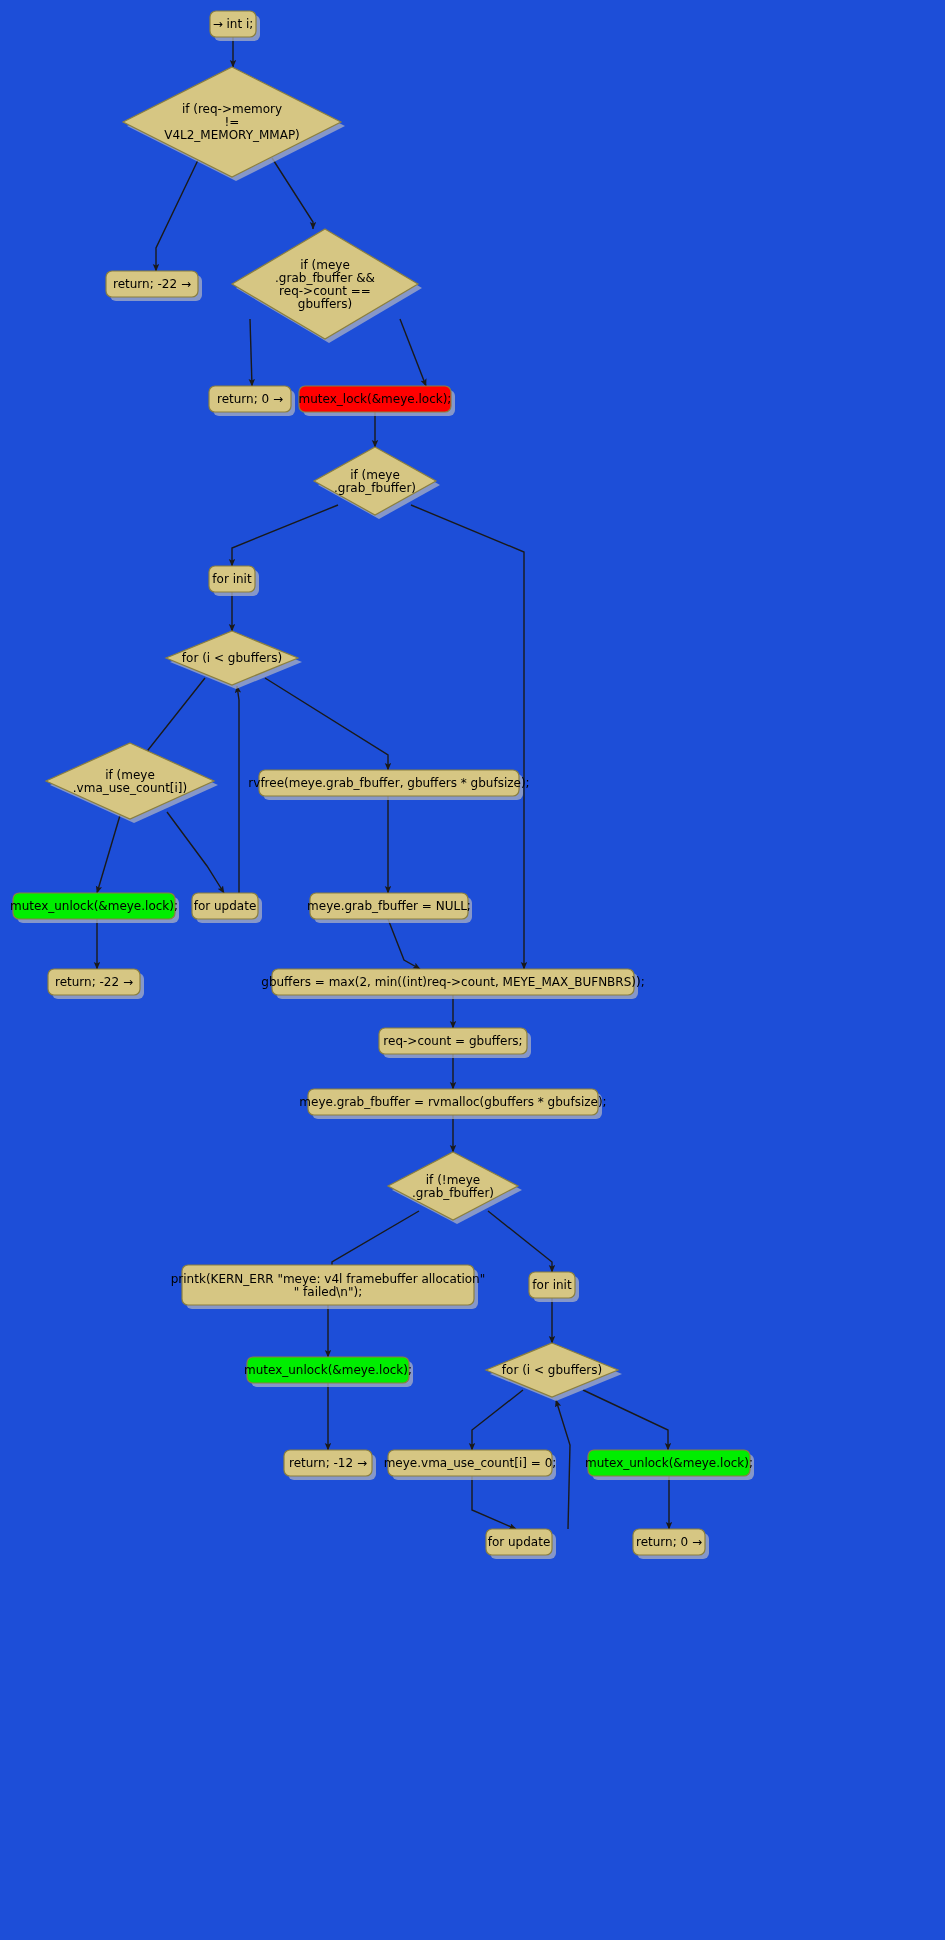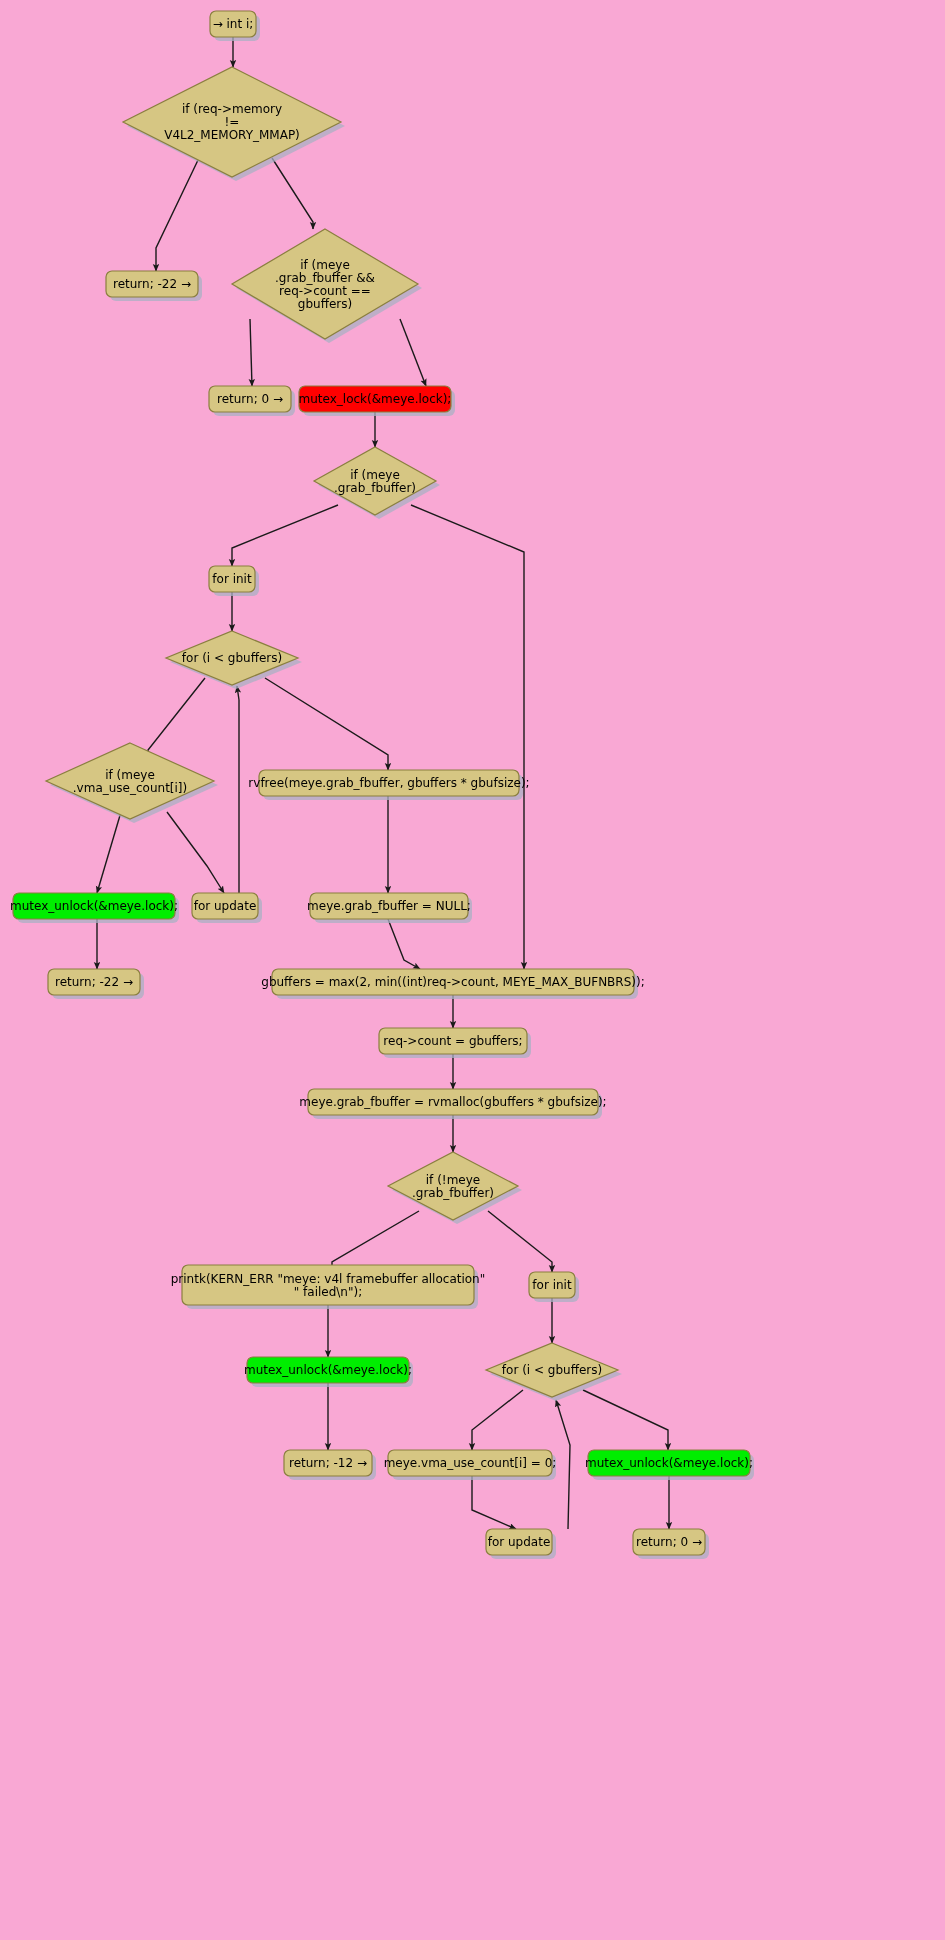--- a/index.html
+++ b/index.html
@@ -1,17 +1,17 @@
 <!DOCTYPE html>
 <html><head>
 <meta charset="utf-8">
 <style>
   html,body{margin:0;padding:0;background:#ffffff;}
   body{font-family:"DejaVu Sans","Liberation Sans",sans-serif;}
-  #canvas{position:relative;width:945px;height:1940px;background:#f9a8d4;overflow:hidden;}
+  #canvas{position:relative;width:945px;height:1940px;background:#1d4ed8;overflow:hidden;}
   svg{position:absolute;top:0;left:0;width:945px;height:1940px;}
   .nodetext{font-family:"DejaVu Sans","Liberation Sans",sans-serif;font-size:12px;fill:#000000;}
   .edge{fill:none;stroke:#1a1a1a;stroke-width:1.4;}
   .shadow{fill:#aab0c4;opacity:.75;}
 </style>
 </head>
 <body>
 
 <div id="canvas">
   <svg id="graph" viewBox="0 0 945 1940" xmlns="http://www.w3.org/2000/svg">

